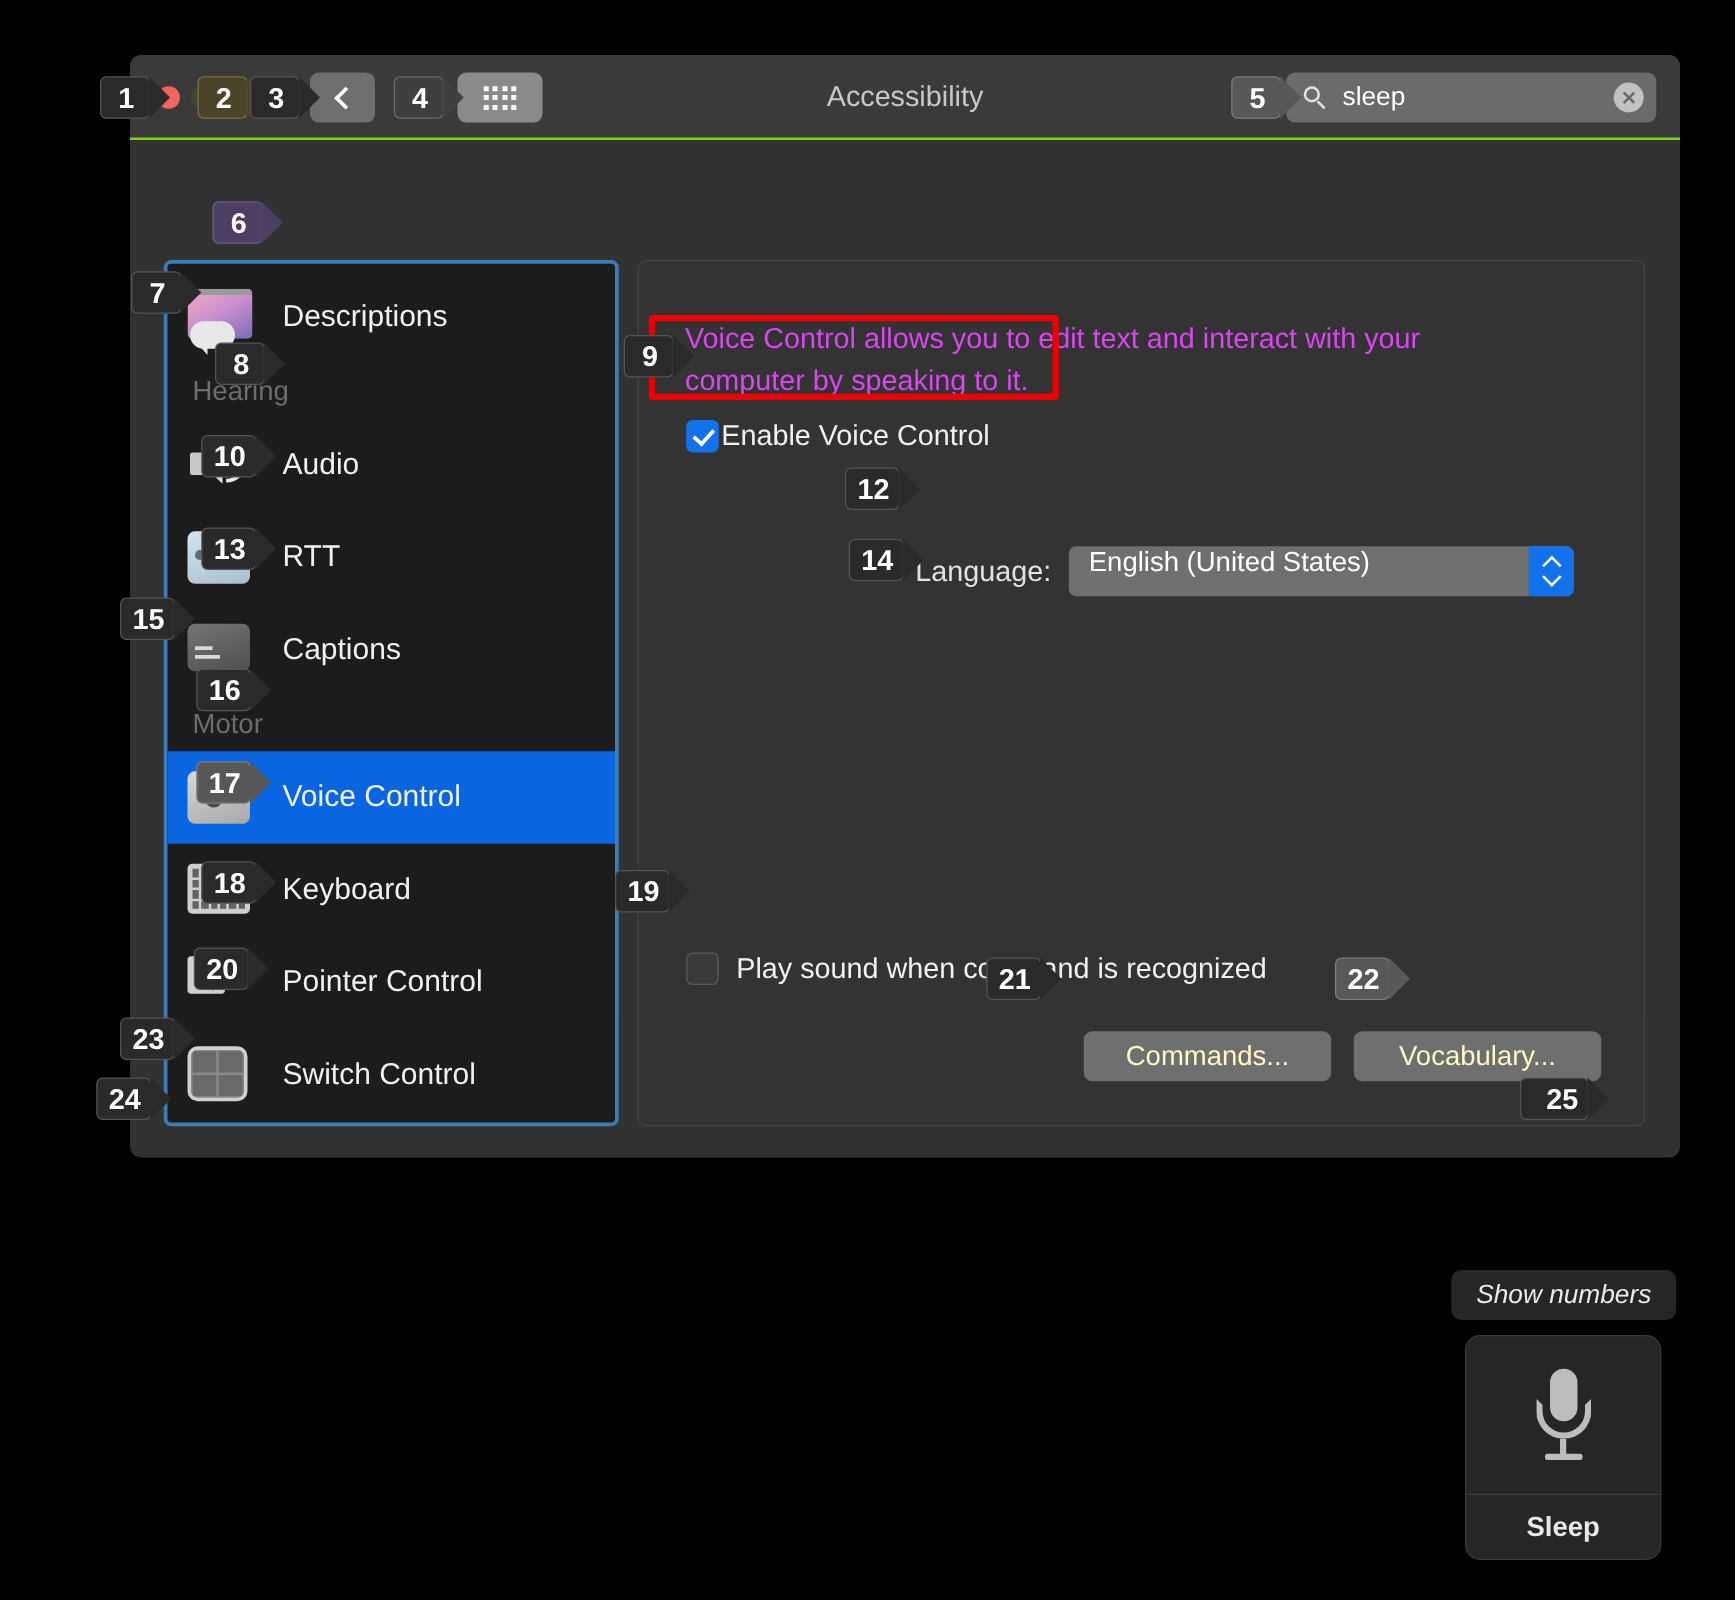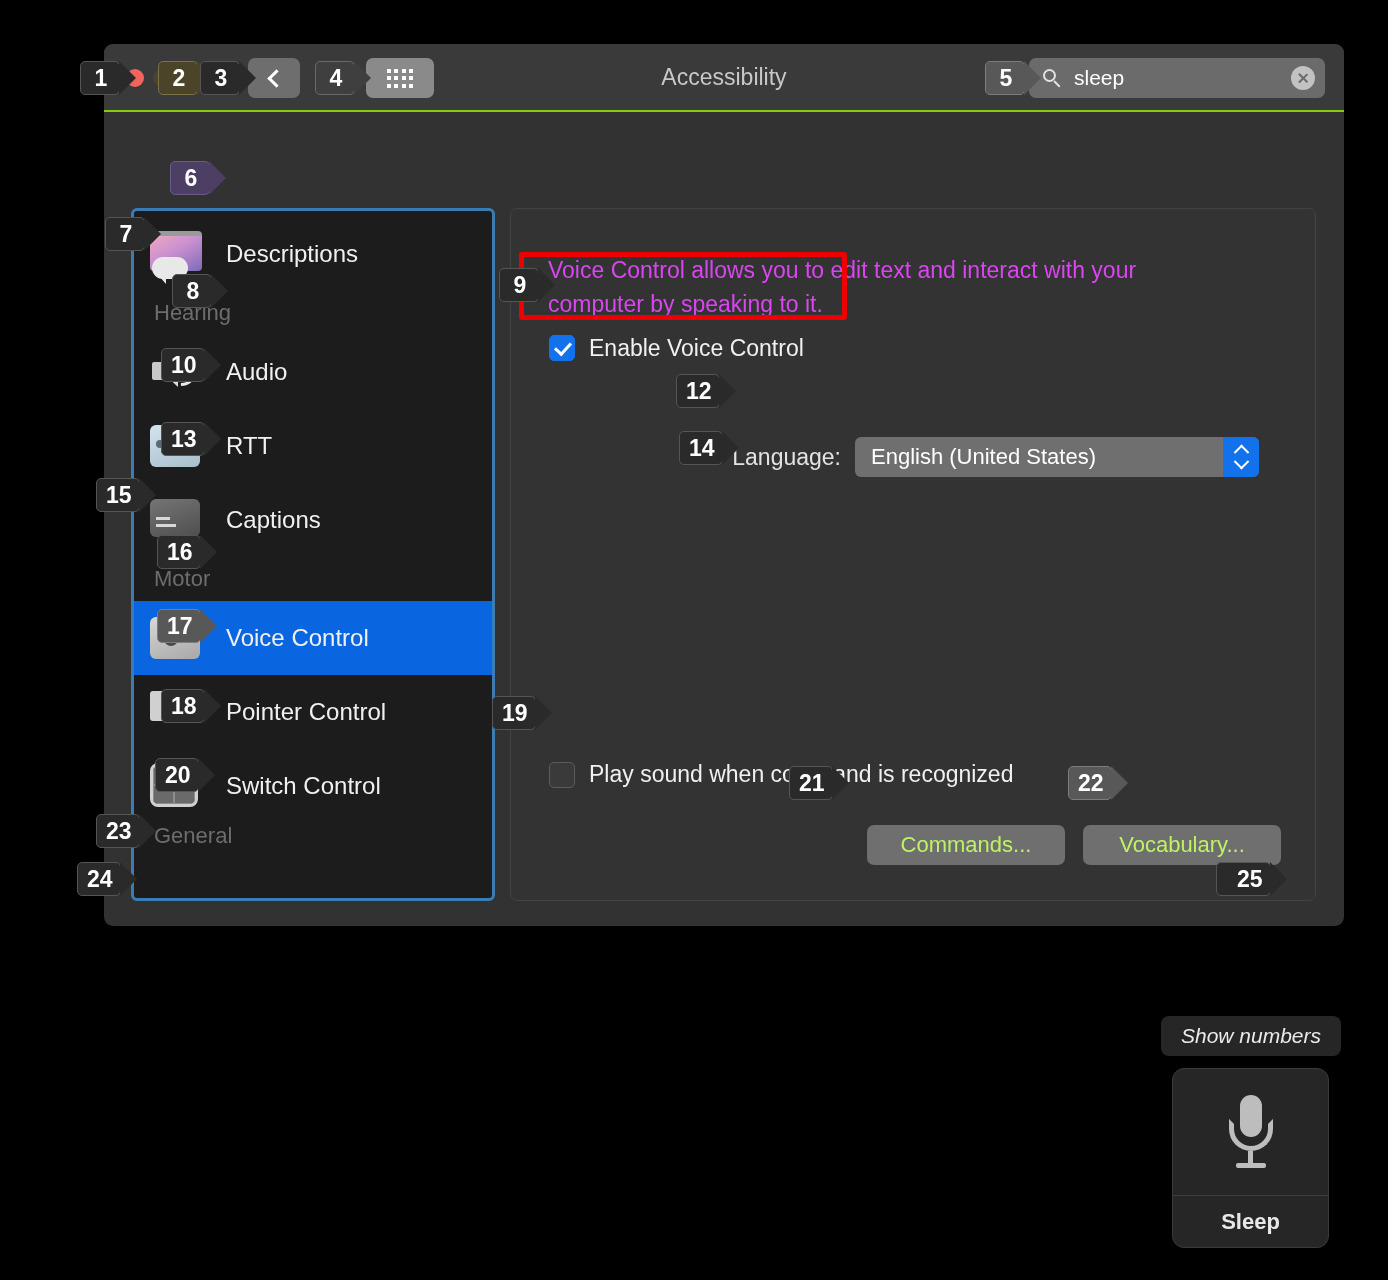--- a/index.html
+++ b/index.html
@@ -264,21 +264,21 @@
     border: 1px solid #434343;
     border-radius: 7px;
   }
   .pane-desc {
     position: absolute; left: 37px; top: 44px;
     width: 660px;
     font-size: 23px; line-height: 34px; color: #d946ef;
   }
   .enable-row {
     position: absolute; left: 38px; top: 126px;
-    display: flex; align-items: flex-start; gap: 14px;
+    display: flex; align-items: flex-end; gap: 2px;
   }
   .cbx {
     width: 26px; height: 26px; border-radius: 5px;
     background: #3a3a3a; border: 1px solid #5b5b5b;
     flex: none; position: relative;
   }
   .cbx.on { background: #1272ec; border-color: #1272ec; }
   .cbx.on::after {
     content: ''; position: absolute; left: 8px; top: 3px;
     width: 7px; height: 13px;
@@ -303,21 +303,21 @@
   .row-mic  { left: 78px; top: 285px; }
   .form-label {
     width: 230px; text-align: right;
     font-size: 23px; color: #e2e2e2;
     margin-right: 14px;
   }
   .popup {
     height: 40px;
     background: #6f6f6f;
     border-radius: 6px;
-    display: flex; align-items: center;
+    display: flex; 
     padding-left: 16px;
     position: relative;
     overflow: hidden;
   }
   .popup.lang { width: 404px; }
   .popup.mic  { width: 404px; }
   .popup-val { font-size: 22px; color: #fff; white-space: nowrap; }
   .popup-arrow {
     position: absolute; right: 0; top: 0;
     width: 36px; height: 40px;
@@ -339,21 +339,21 @@
   }
   .btn-row {
     position: absolute; right: 34px; top: 616px;
     display: flex; gap: 18px;
   }
   .push-btn {
     height: 40px; min-width: 198px;
     background: #6f6f6f;
     border-radius: 7px;
     display: flex; align-items: center; justify-content: center;
-    font-size: 22px; color: #bef264;
+    font-size: 22px; color: #fef9c3;
     padding: 4px 18px;
   }
 
   
   .badge {
     position: absolute;
     height: 34px;
     min-width: 40px;
     background: #2a2a2a;
     border: 1.5px solid #555;
@@ -529,20 +529,51 @@
 
           <div class="sb-row selected">
             <div class="sb-icon">
               <div class="ic-vc">
                   <div class="m"></div>
                 </div>
             </div>
             <div class="sb-label">Voice Control</div>
           </div>
 
+          <div class="sb-row">
+            <div class="sb-icon">
+              <div class="ic-kb">
+                <i></i>
+                  <i></i>
+                  <i></i>
+                  <i></i>
+                  <i></i>
+                  <i></i>
+                <i></i>
+                  <i></i>
+                  <i></i>
+                  <i></i>
+                  <i></i>
+                  <i></i>
+                <i></i>
+                  <i></i>
+                  <i></i>
+                  <i></i>
+                  <i></i>
+                  <i></i>
+                <i></i>
+                  <i></i>
+                  <i></i>
+                  <i></i>
+                  <i></i>
+                  <i></i>
+              </div>
+            </div>
+            <div class="sb-label">Keyboard</div>
+          </div>
 
           <div class="sb-row">
             <div class="sb-icon">
               <div class="ic-ptr">
                   <div class="sq"></div>
                   <div class="cur"></div>
                 </div>
             </div>
             <div class="sb-label">Pointer Control</div>
           </div>

